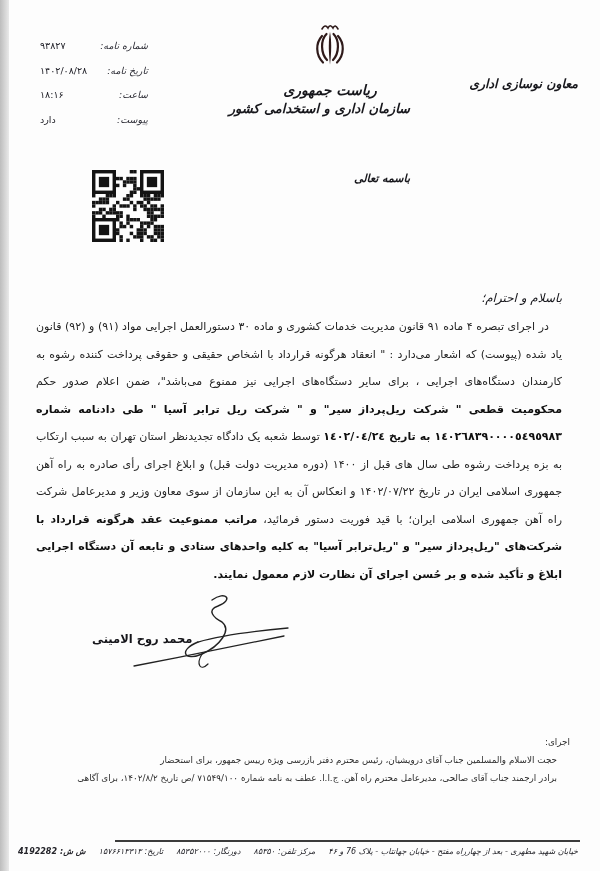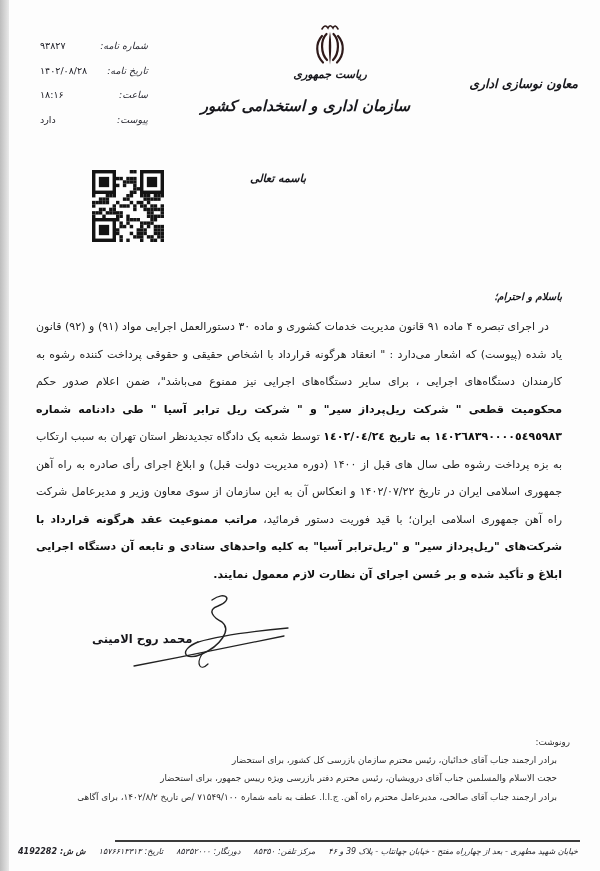--- a/index.html
+++ b/index.html
@@ -8,35 +8,35 @@
     font-family:"DejaVu Sans",sans-serif;color:#1f1f1f;overflow:hidden;
     direction:rtl;
   }
   .scan-edge{position:absolute;left:0;top:0;width:9px;height:100%;
     background:linear-gradient(90deg,#bdbdbd,#e9e9e9);}
   
   .deputy{position:absolute;right:22px;top:76px;font-size:12.5px;font-weight:bold;
     font-style:italic;color:#17171c;}
   .emblem-block{position:absolute;left:250px;top:22px;width:160px;text-align:center;}
   .emblem-block svg{display:block;margin:0 auto;}
-  .presidency{font-size:11px;font-weight:bold;font-style:italic;margin-top:2px;color:#17171c;}
-  .organization{font-size:15px;font-weight:bold;font-style:italic;margin-top:16px;color:#17171c;white-space:nowrap;}
+  .presidency{font-size:14px;font-weight:bold;font-style:italic;margin-top:16px;color:#17171c;}
+  .organization{font-size:13px;font-weight:bold;font-style:italic;margin-top:3px;color:#17171c;white-space:nowrap;}
   .meta-fields{position:absolute;left:32px;top:40px;width:116px;direction:rtl;}
   .meta-row{display:flex;justify-content:space-between;align-items:baseline;height:24.5px;}
   .meta-label{font-size:9.5px;font-style:italic;color:#2a2a33;}
   .meta-value{font-size:9.5px;color:#22222a;margin-left:8px;}
   
-  .besmele{position:absolute;left:250px;top:172px;width:160px;text-align:left;
+  .besmele{position:absolute;left:250px;top:172px;width:160px;text-align:right;
     font-size:11px;font-weight:bold;font-style:italic;color:#17171c;}
   .qr{position:absolute;left:92px;top:170px;width:72px;height:72px;}
   
   .addressee{position:absolute;right:33px;top:240px;font-size:10.5px;font-weight:bold;color:#151515;}
   .subject{position:absolute;right:33px;left:30px;top:267px;font-size:10px;color:#2a2a2a;}
   .subject b{color:#111;}
-  .salutation{position:absolute;right:38px;top:291px;font-size:10px;font-weight:bold;
+  .salutation{position:absolute;right:38px;top:291px;font-size:12px;font-weight:normal;
     font-style:italic;color:#17171c;}
   .body-par{
     position:absolute;right:30px;left:28px;top:305px;margin:8px;
     font-size:11px;line-height:27.5px;text-align:justify;color:#242424;
     text-indent:13px;
   }
   .body-par b{color:#101010;}
   
   .sig-block{position:absolute;left:78px;top:588px;width:240px;height:105px;}
   .sig-name{position:absolute;left:14px;top:44px;font-size:11.5px;font-weight:bold;color:#15151a;}
@@ -266,29 +266,28 @@
     <svg class="sig-scribble" width="190" height="100" viewBox="0 0 190 100" fill="none">
       <path d="M96 10 C110 0 118 10 102 16 C90 20 98 28 106 32 C116 40 104 56 86 64 C68 72 62 60 82 52" stroke="#222" stroke-width="1.4" stroke-linecap="round"></path>
       <path d="M82 52 C110 44 150 40 172 38" stroke="#222" stroke-width="1.3" stroke-linecap="round"></path>
       <path d="M18 76 C70 66 130 54 168 46" stroke="#222" stroke-width="1.3" stroke-linecap="round"></path>
       <path d="M86 64 C80 74 84 82 92 74" stroke="#222" stroke-width="1.2" stroke-linecap="round"></path>
     </svg>
     <div class="sig-name">محمد روح الامینی</div>
   </div>
 
   <div class="cc-block">
-    <div class="cc-label">رونوشت:</div>
-    <div class="cc-item">برادر ارجمند جناب آقای خدائیان، رئیس محترم سازمان بازرسی کل کشور، برای استحضار</div>
+    <div class="cc-label">اجرای:</div>
     <div class="cc-item">حجت الاسلام والمسلمین جناب آقای درویشیان، رئیس محترم دفتر بازرسی ویژه رییس جمهور، برای استحضار</div>
     <div class="cc-item">برادر ارجمند جناب آقای صالحی، مدیرعامل محترم راه آهن. ج.ا.ا. عطف به نامه شماره ۷۱۵۴۹/۱۰۰ /ص تاریخ ۱۴۰۲/۸/۲، برای آگاهی</div>
   </div>
 
   <div class="footer-rule"></div>
   <div class="footer-line">
-    <span>خیابان شهید مطهری - بعد از چهارراه مفتح - خیابان جهانتاب - پلاک 39 و ۴۶</span>
+    <span>خیابان شهید مطهری - بعد از چهارراه مفتح - خیابان جهانتاب - پلاک 76 و ۴۶</span>
     <span class="f-pair">
       <span>مرکز تلفن:</span>
       <span>۸۵۳۵۰</span>
     </span>
     <span class="f-pair">
       <span>دورنگار:</span>
       <span>۸۵۳۵۲۰۰۰</span>
     </span>
     <span class="f-pair">
       <span>تاریخ:</span>

